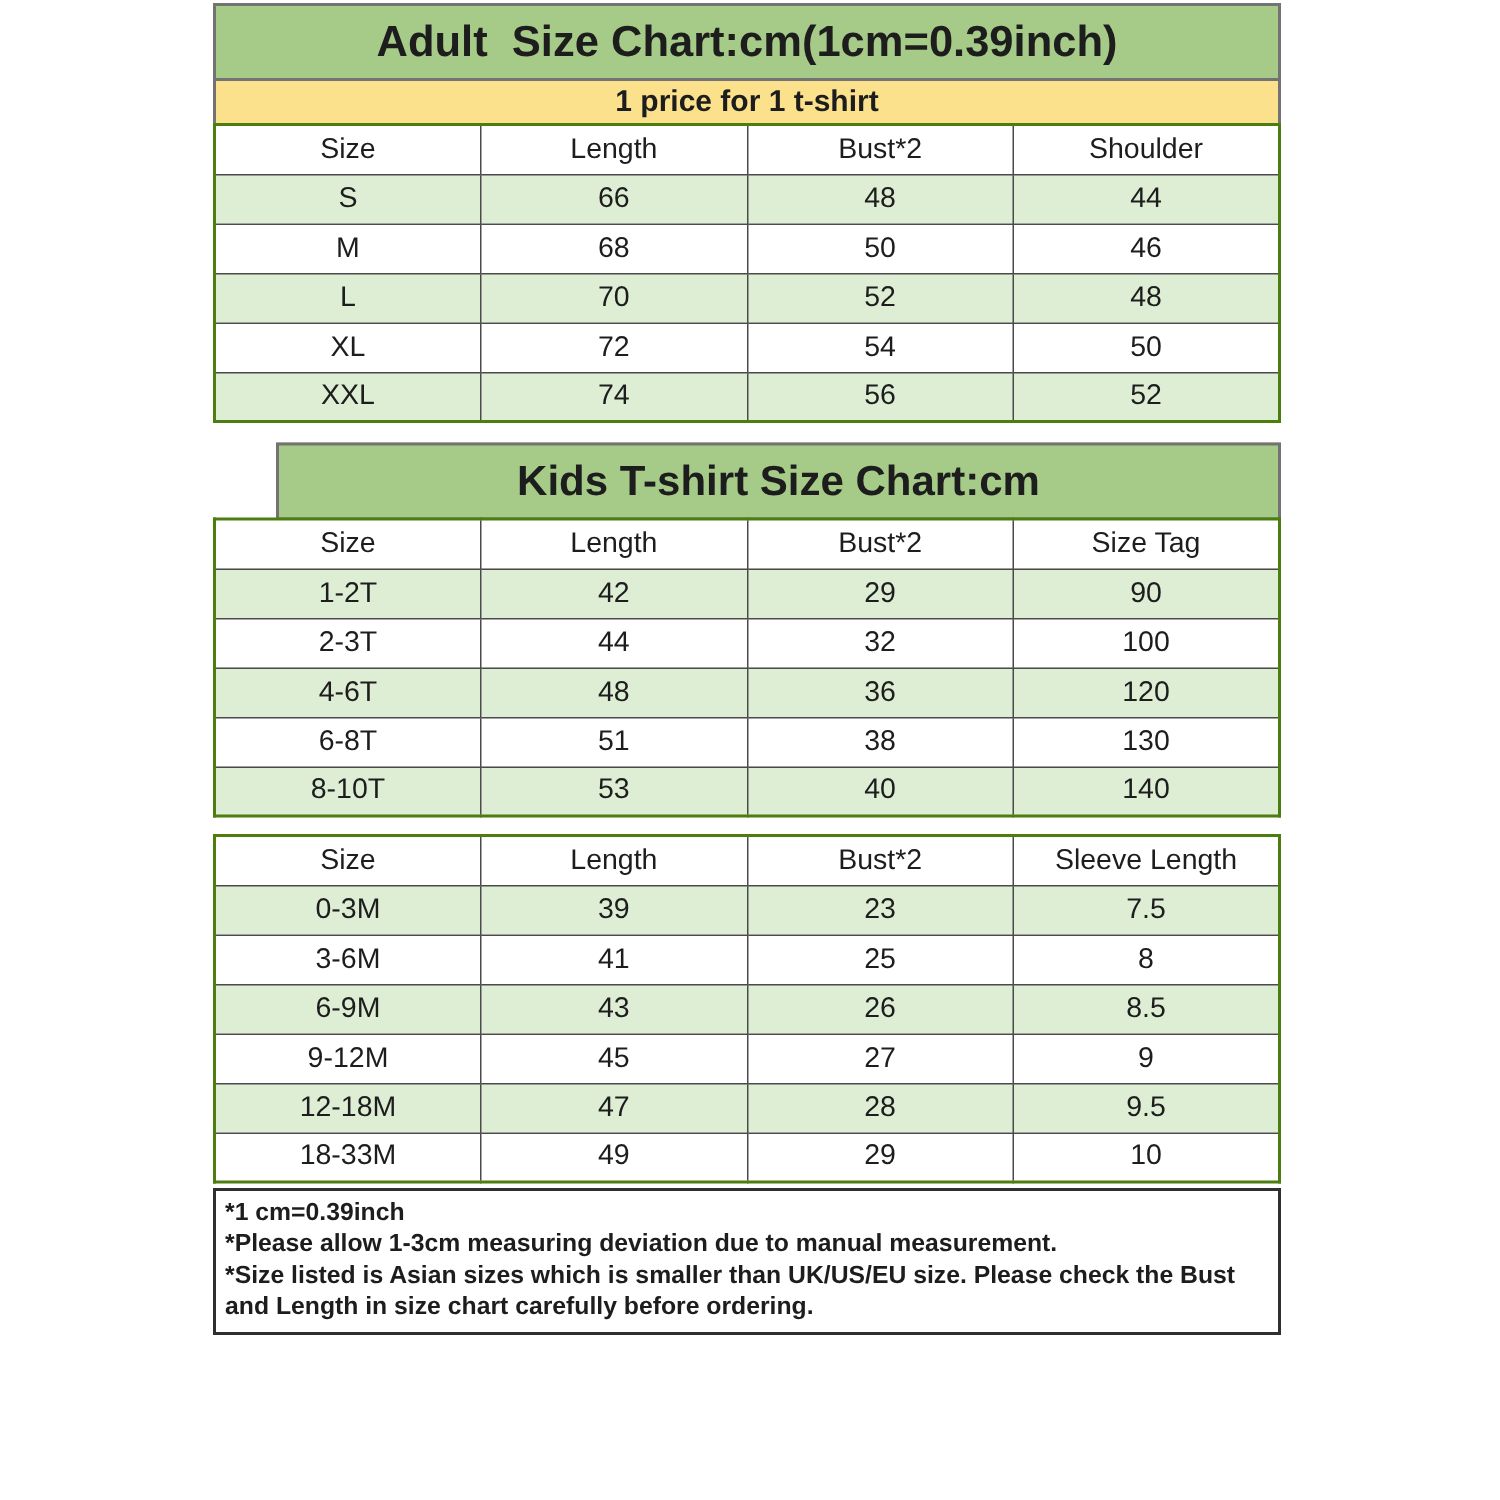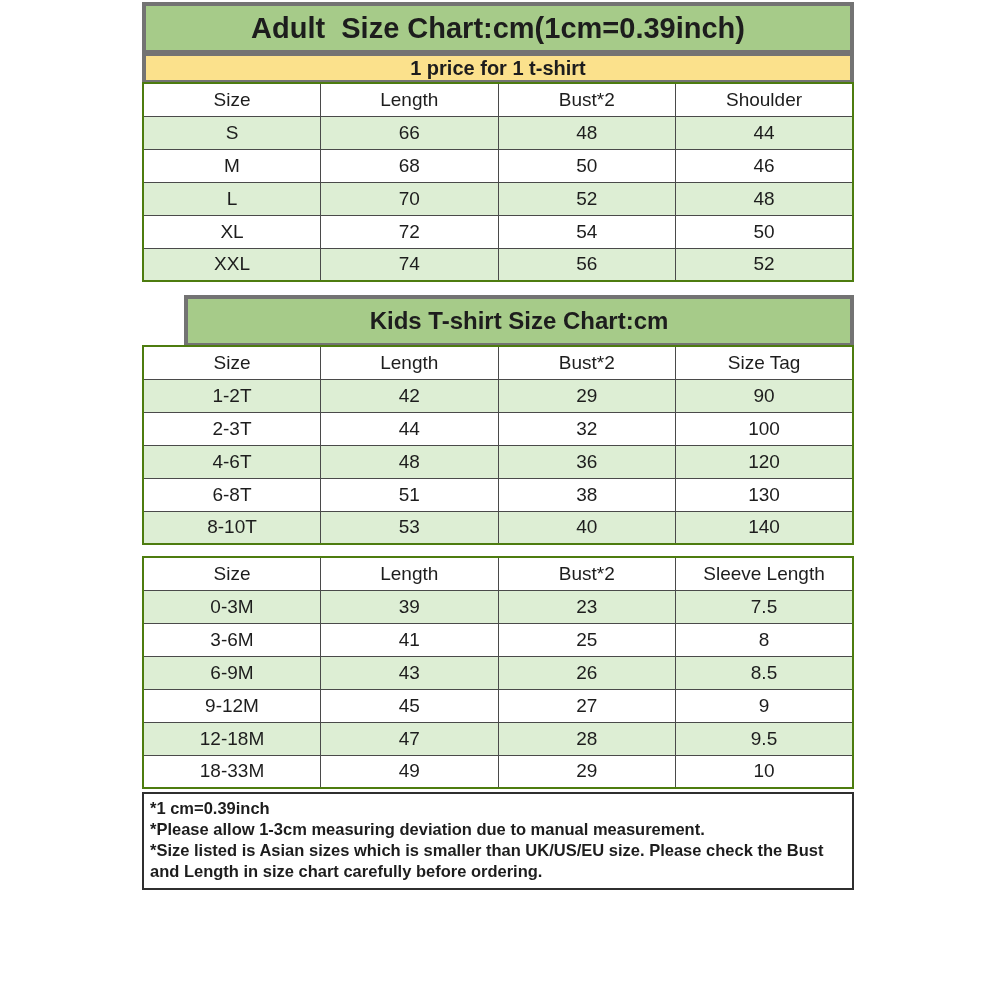--- a/index.html
+++ b/index.html
@@ -11,37 +11,37 @@
     font-family: "Liberation Sans", "DejaVu Sans", sans-serif;
     color: #1d1d1d;
   }
   .sheet {
     position: relative;
     width: 712px;
     margin: 2px 0 0 142px;
   }
   .banner {
     box-sizing: border-box;
-    border: 4px solid #737373;
+    border: 2px solid #737373;
     display: flex;
     align-items: center;
     justify-content: center;
     text-align: center;
     white-space: pre;
     background: #a6cb89;
   }
   .banner.main-title {
     height: 52px;
     font-weight: bold;
     font-size: 29px;
   }
   .banner.sub-title {
     height: 52px;
     font-weight: bold;
-    font-size: 24px;
+    font-size: 28px;
     margin-left: 42px;
   }
   .banner.promo {
     background: #fbe18c;
     height: 32px;
     font-weight: bold;
     font-size: 20px;
     margin-top: -2px;
     text-align: center;
   }

